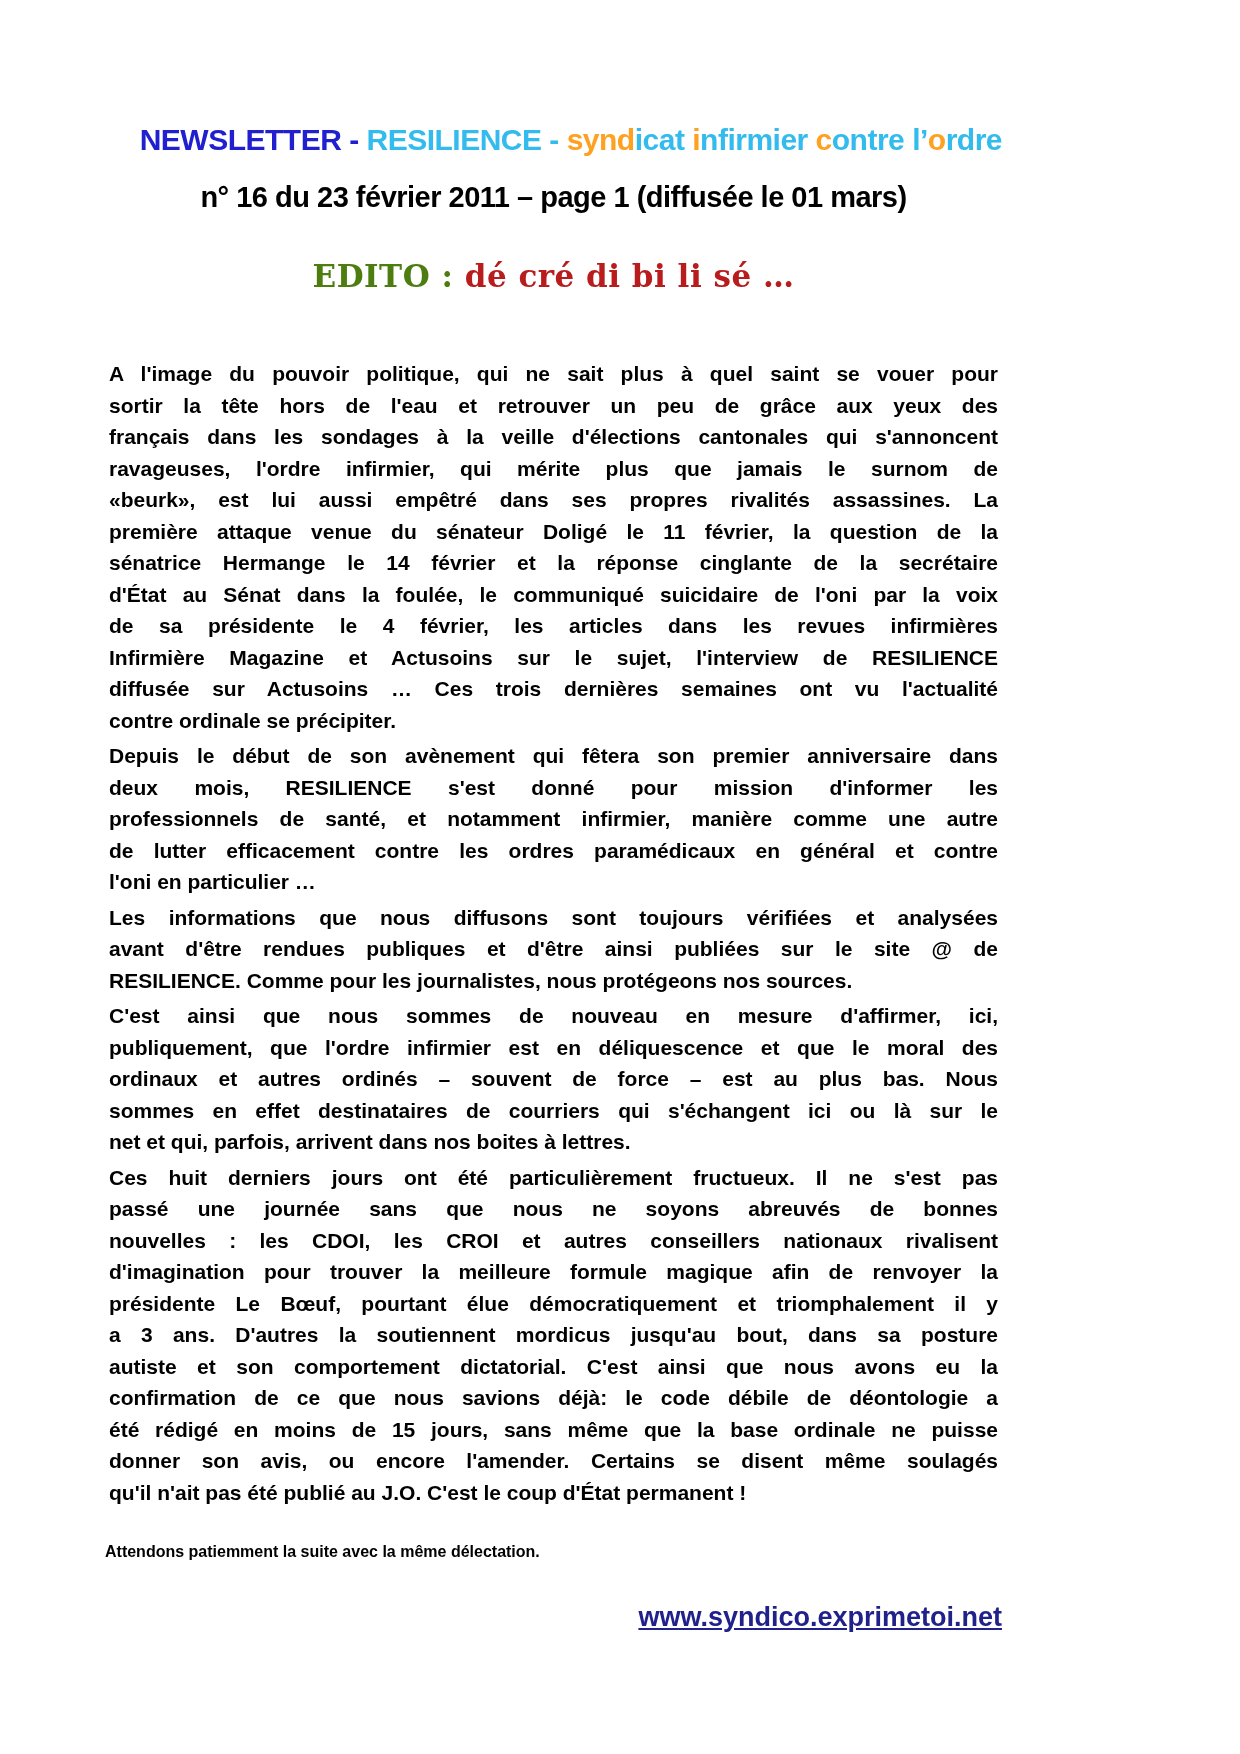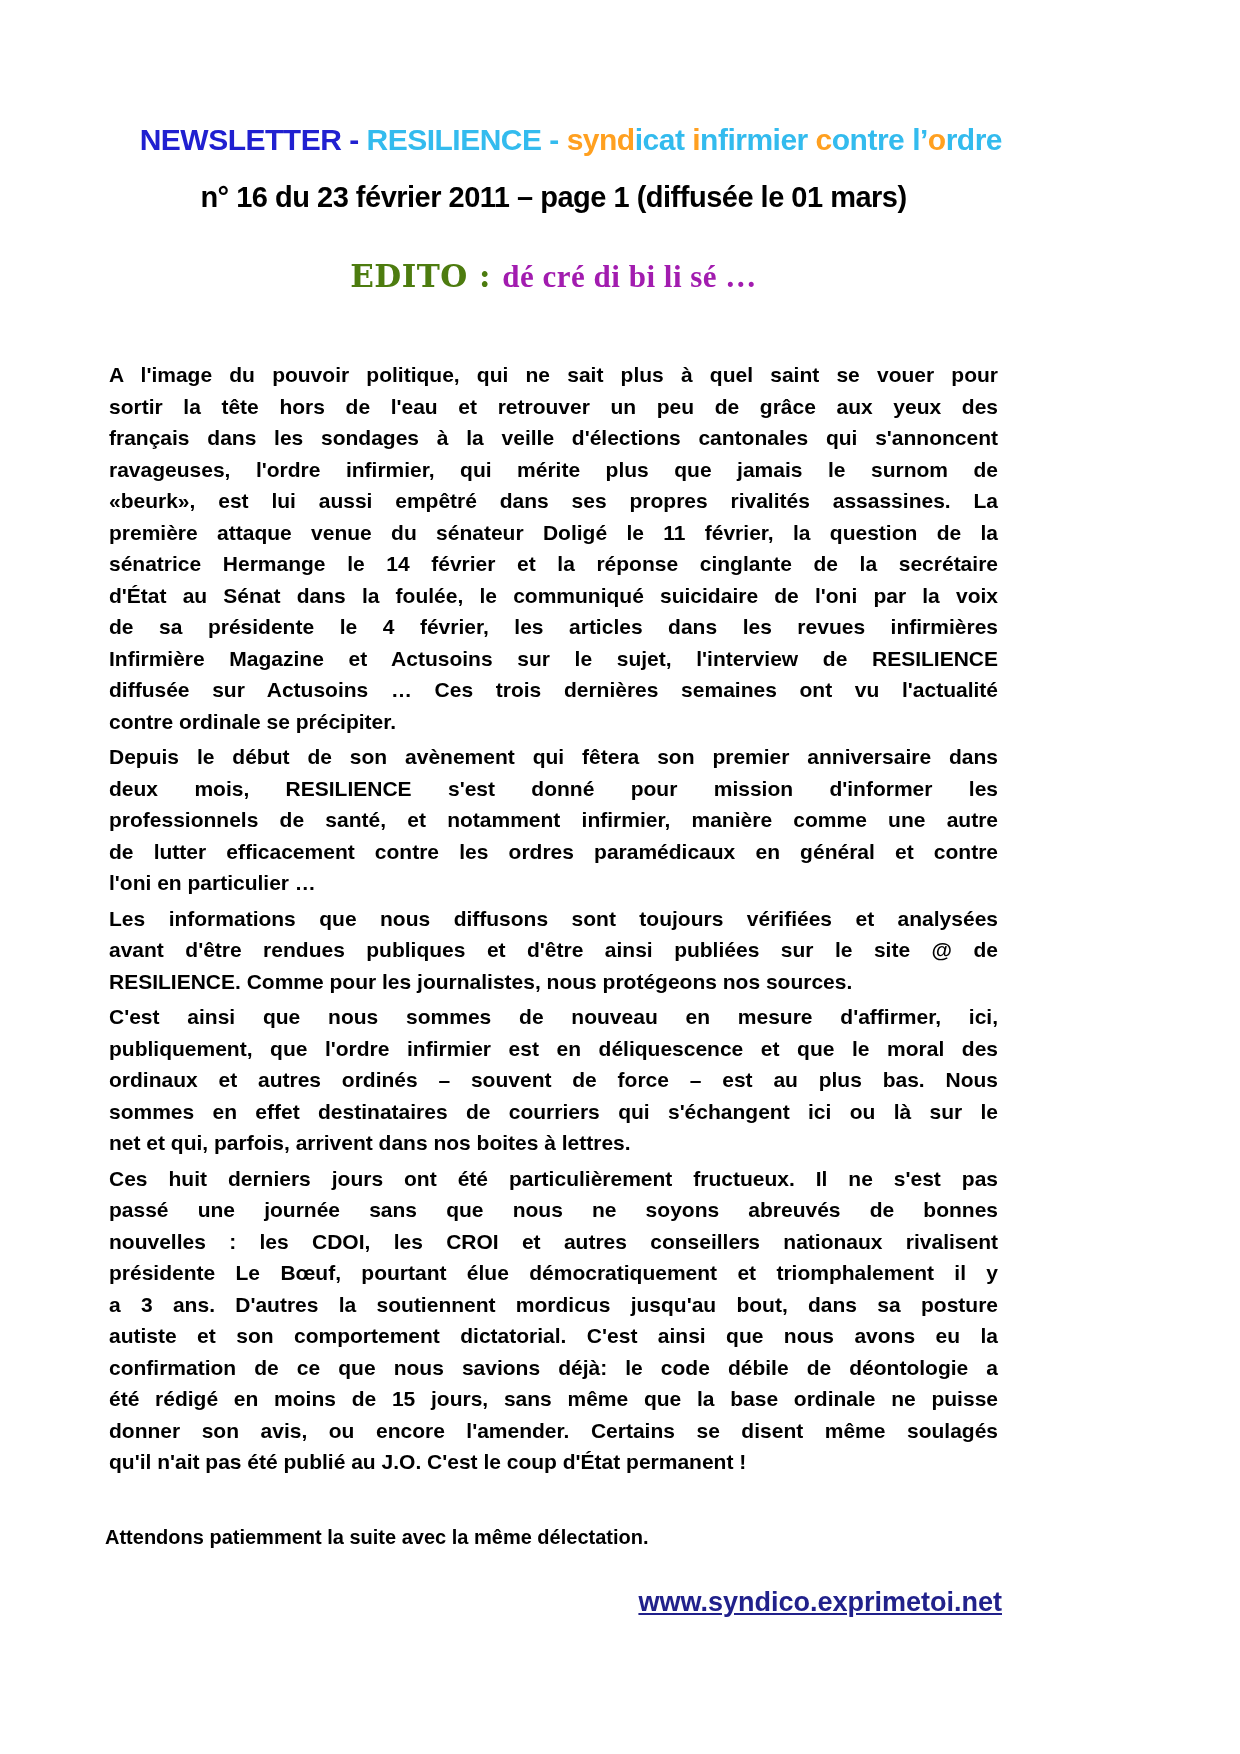--- a/index.html
+++ b/index.html
@@ -49,22 +49,22 @@
     line-height: 31.5px;
     color: #000000;
   }
   .para { margin: 4px; }
   .line {
     text-align: justify;
     text-align-last: justify;
   }
   .line.last { text-align-last: left; }
   .closing {
-    margin-top: 44px;
-    font-size: 20px;
+    margin-top: 28px;
+    font-size: 16px;
     font-weight: bold;
     line-height: 31.5px;
     color: #000000;
   }
   .site-link-row {
     margin-top: 34px;
     text-align: right;
   }
   .site-link {
     font-size: 27px;
@@ -77,21 +77,21 @@
 <body>
 
 <div class="page">
   <div class="content">
 
     <div class="title-line1"><span style="color: rgb(32, 32, 208);">NEWSLETTER - </span><span style="color: rgb(51, 187, 238);">RESILIENCE - </span><span style="color: rgb(255, 160, 32);">synd</span><span style="color: rgb(51, 187, 238);">icat </span><span style="color: rgb(255, 160, 32);">i</span><span style="color: rgb(51, 187, 238);">nfirmier </span><span style="color: rgb(255, 160, 32);">c</span><span style="color: rgb(51, 187, 238);">ontre </span><span style="color: rgb(51, 187, 238);">l’</span><span style="color: rgb(255, 160, 32);">o</span><span style="color: rgb(51, 187, 238);">rdre</span></div>
 
     <div class="title-line2">n° 16 du 23 février 2011 – page 1 (diffusée le 01 mars)</div>
 
     <div class="edito-heading">
-      <span style="color: #4d7c0f;">EDITO : </span><span style="color: #a21caf; font-family: Liberation Serif, serif;">dé cré di bi li sé …</span>
+      <span style="color: #4d7c0f;">EDITO : </span><span style="color: #b91c1c;">dé cré di bi li sé …</span>
     </div>
 
     <div class="edito-body">
         <div class="para">
           <div class="line">A l'image du pouvoir politique, qui ne sait plus à quel saint se vouer pour</div>
           <div class="line">sortir la tête hors de l'eau et retrouver un peu de grâce aux yeux des</div>
           <div class="line">français dans les sondages à la veille d'élections cantonales qui s'annoncent</div>
           <div class="line">ravageuses, l'ordre infirmier, qui mérite plus que jamais le surnom de</div>
           <div class="line">«beurk», est lui aussi empêtré dans ses propres rivalités assassines. La</div>
           <div class="line">première attaque venue du sénateur Doligé le 11 février, la question de la</div>
@@ -118,20 +118,21 @@
           <div class="line">C'est ainsi que nous sommes de nouveau en mesure d'affirmer, ici,</div>
           <div class="line">publiquement, que l'ordre infirmier est en déliquescence et que le moral des</div>
           <div class="line">ordinaux et autres ordinés – souvent de force – est au plus bas. Nous</div>
           <div class="line">sommes en effet destinataires de courriers qui s'échangent ici ou là sur le</div>
           <div class="line last">net et qui, parfois, arrivent dans nos boites à lettres.</div>
         </div>
         <div class="para">
           <div class="line">Ces huit derniers jours ont été particulièrement fructueux. Il ne s'est pas</div>
           <div class="line">passé une journée sans que nous ne soyons abreuvés de bonnes</div>
           <div class="line">nouvelles : les CDOI, les CROI et autres conseillers nationaux rivalisent</div>
+          <div class="line">d'imagination pour trouver la meilleure formule magique afin de renvoyer la</div>
           <div class="line">présidente Le Bœuf, pourtant élue démocratiquement et triomphalement il y</div>
           <div class="line">a 3 ans. D'autres la soutiennent mordicus jusqu'au bout, dans sa posture</div>
           <div class="line">autiste et son comportement dictatorial. C'est ainsi que nous avons eu la</div>
           <div class="line">confirmation de ce que nous savions déjà: le code débile de déontologie a</div>
           <div class="line">été rédigé en moins de 15 jours, sans même que la base ordinale ne puisse</div>
           <div class="line">donner son avis, ou encore l'amender. Certains se disent même soulagés</div>
           <div class="line last">qu'il n'ait pas été publié au J.O. C'est le coup d'État permanent !</div>
         </div>
       </div>
 

